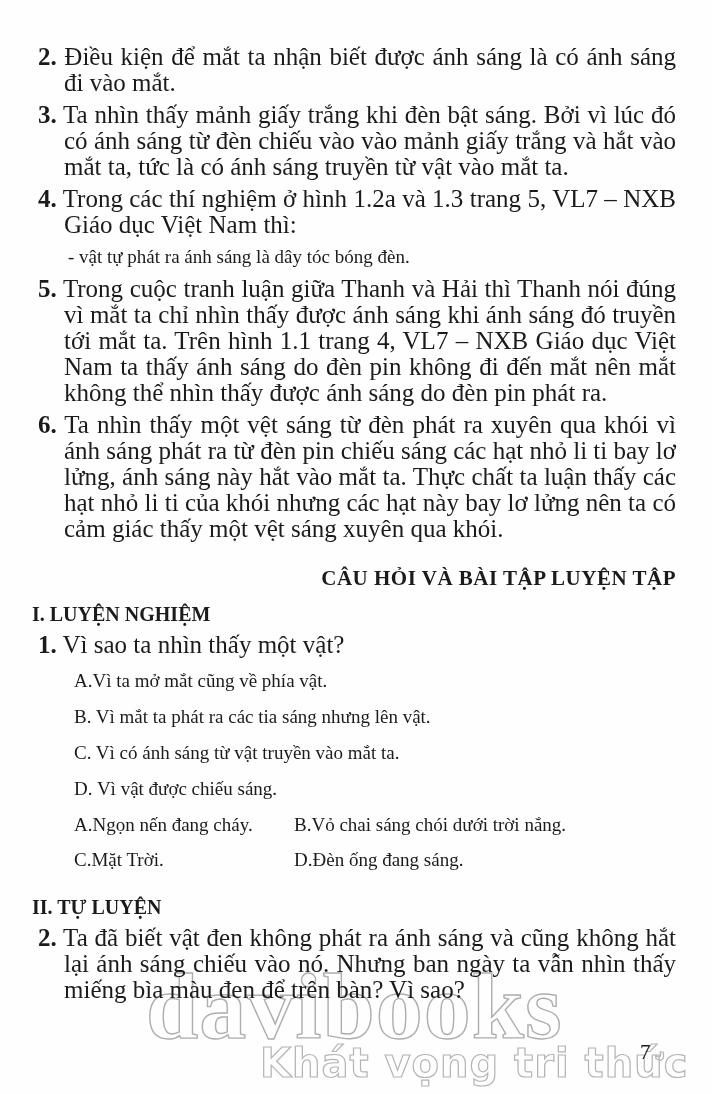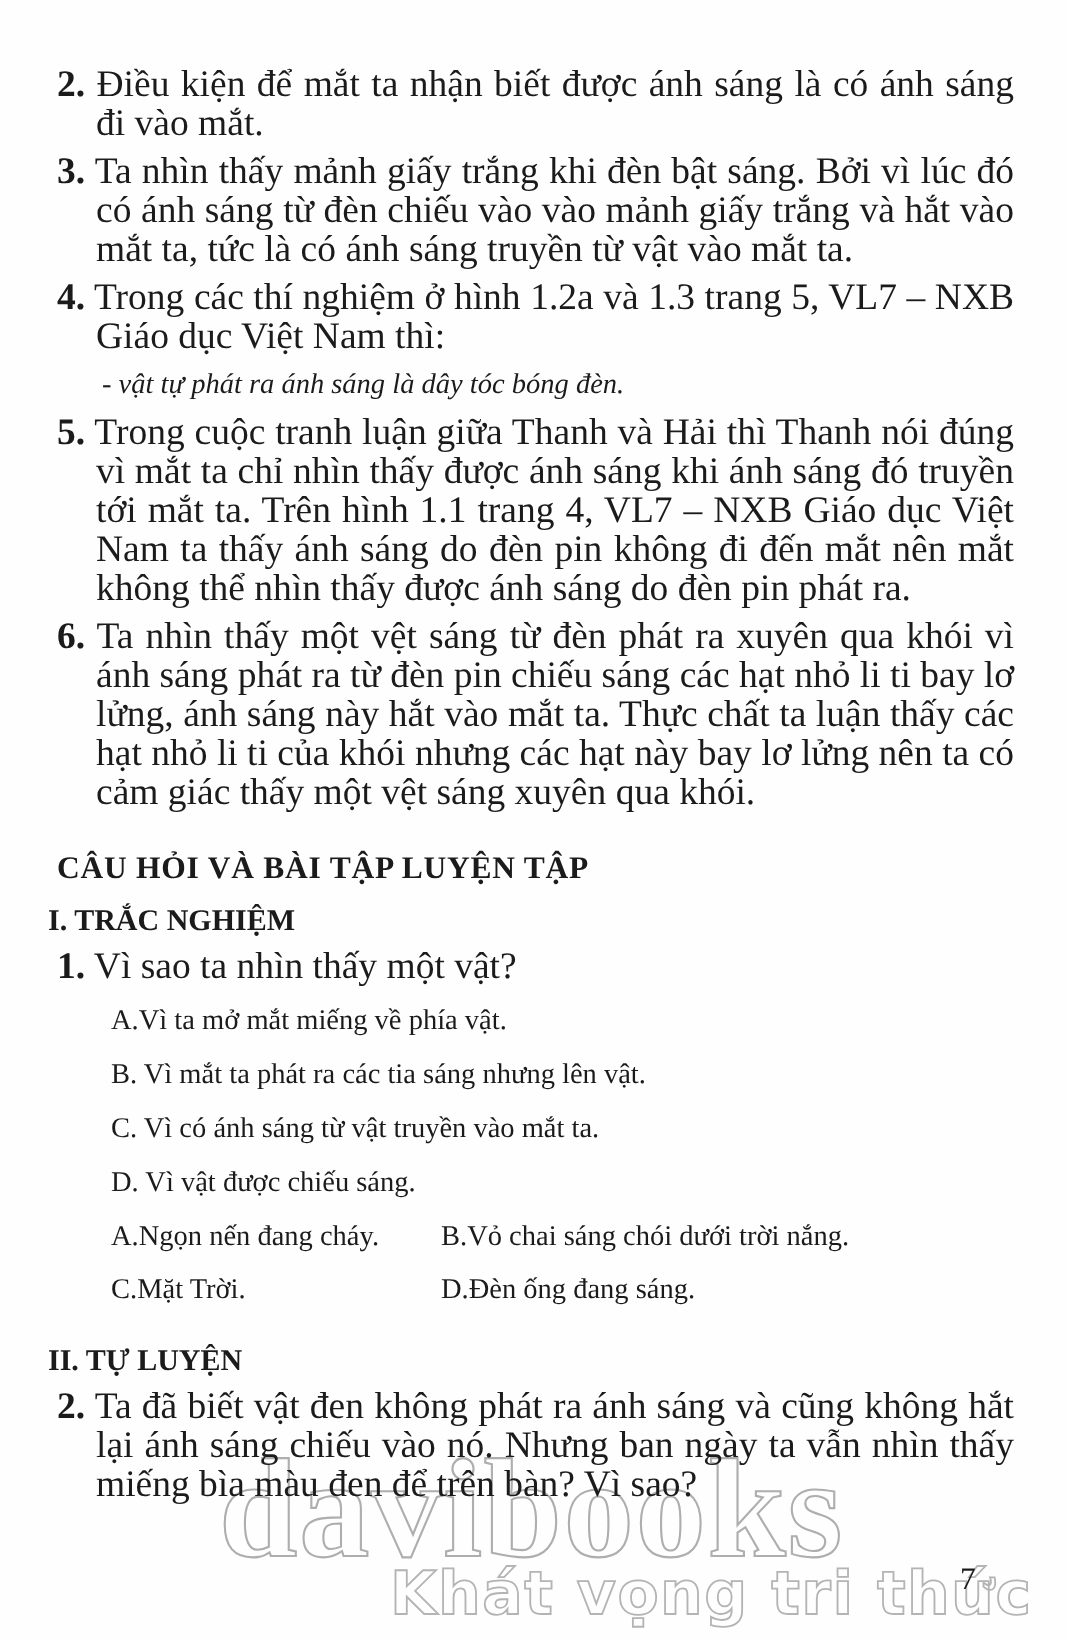--- a/index.html
+++ b/index.html
@@ -21,24 +21,23 @@
     padding-left: 26px; text-indent: -26px;
     text-align: justify;
     font-size: 25px; line-height: 26px;
     margin-bottom: 6px;
   }
   .num { font-weight: bold; }
   .dash {
     text-indent: 30px; text-align: justify;
     font-size: 19px; line-height: 26px;
     margin: 2px 4px 6px 0;
-    font-style: italic;
   }
   .section-title {
-    text-align: left; font-weight: bold;
+    text-align: right; font-weight: bold;
     font-size: 21px; letter-spacing: .5px;
     margin: 24px 0 12px 0;
   }
   .part-heading {
     font-weight: bold; font-size: 20px;
     margin: 8px 0 6px -6px;
   }
   .q { margin-bottom: 2px; }
   .opt {
     margin: 10px 0 10px 36px;
@@ -82,24 +81,24 @@
 
   <p class="item"><span class="num">4.</span><span> Trong các thí nghiệm ở hình 1.2a và 1.3 trang 5, VL7 – NXB Giáo dục Việt Nam thì:</span></p>
   <p class="dash">- vật tự phát ra ánh sáng là dây tóc bóng đèn.</p>
 
   <p class="item"><span class="num">5.</span><span> Trong cuộc tranh luận giữa Thanh và Hải thì Thanh nói đúng vì mắt ta chỉ nhìn thấy được ánh sáng khi ánh sáng đó truyền tới mắt ta. Trên hình 1.1 trang 4, VL7 – NXB Giáo dục Việt Nam ta thấy ánh sáng do đèn pin không đi đến mắt nên mắt không thể nhìn thấy được ánh sáng do đèn pin phát ra.</span></p>
 
   <p class="item"><span class="num">6.</span><span> Ta nhìn thấy một vệt sáng từ đèn phát ra xuyên qua khói vì ánh sáng phát ra từ đèn pin chiếu sáng các hạt nhỏ li ti bay lơ lửng, ánh sáng này hắt vào mắt ta. Thực chất ta luận thấy các hạt nhỏ li ti của khói nhưng các hạt này bay lơ lửng nên ta có cảm giác thấy một vệt sáng xuyên qua khói.</span></p>
 
   <p class="section-title">CÂU HỎI VÀ BÀI TẬP LUYỆN TẬP</p>
 
-  <p class="part-heading">I. TRẮC NGHIỆM</p>
+  <p class="part-heading">I. LUYỆN NGHIỆM</p>
 
   <p class="item q"><span class="num">1.</span><span> Vì sao ta nhìn thấy một vật?</span></p>
-  <p class="opt">A.Vì ta mở mắt miếng về phía vật.</p>
+  <p class="opt">A.Vì ta mở mắt cũng về phía vật.</p>
   <p class="opt">B. Vì mắt ta phát ra các tia sáng nhưng lên vật.</p>
   <p class="opt">C. Vì có ánh sáng từ vật truyền vào mắt ta.</p>
   <p class="opt">D. Vì vật được chiếu sáng.</p>
 
   <div class="opt-row">
     <span class="opt-l">A.Ngọn nến đang cháy.</span>
     <span class="opt-r">B.Vỏ chai sáng chói dưới trời nắng.</span>
   </div>
   <div class="opt-row">
     <span class="opt-l">C.Mặt Trời.</span>

